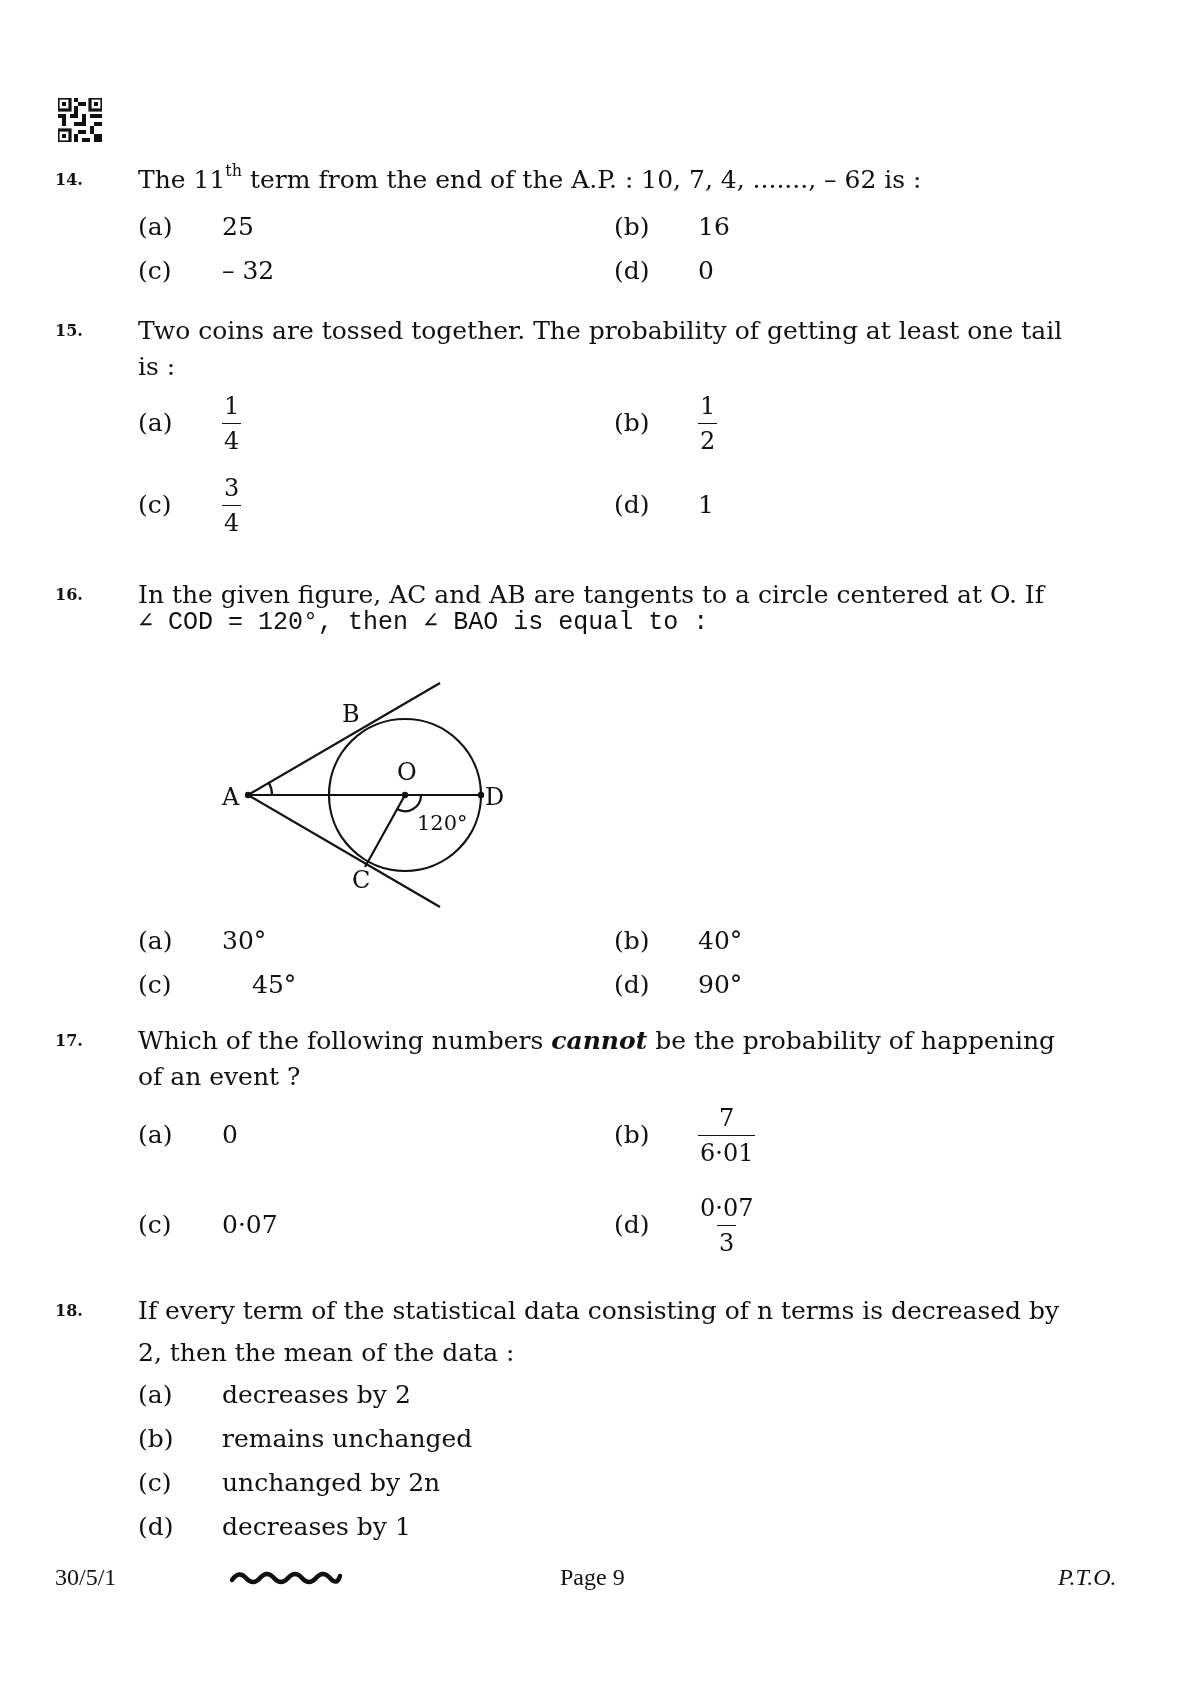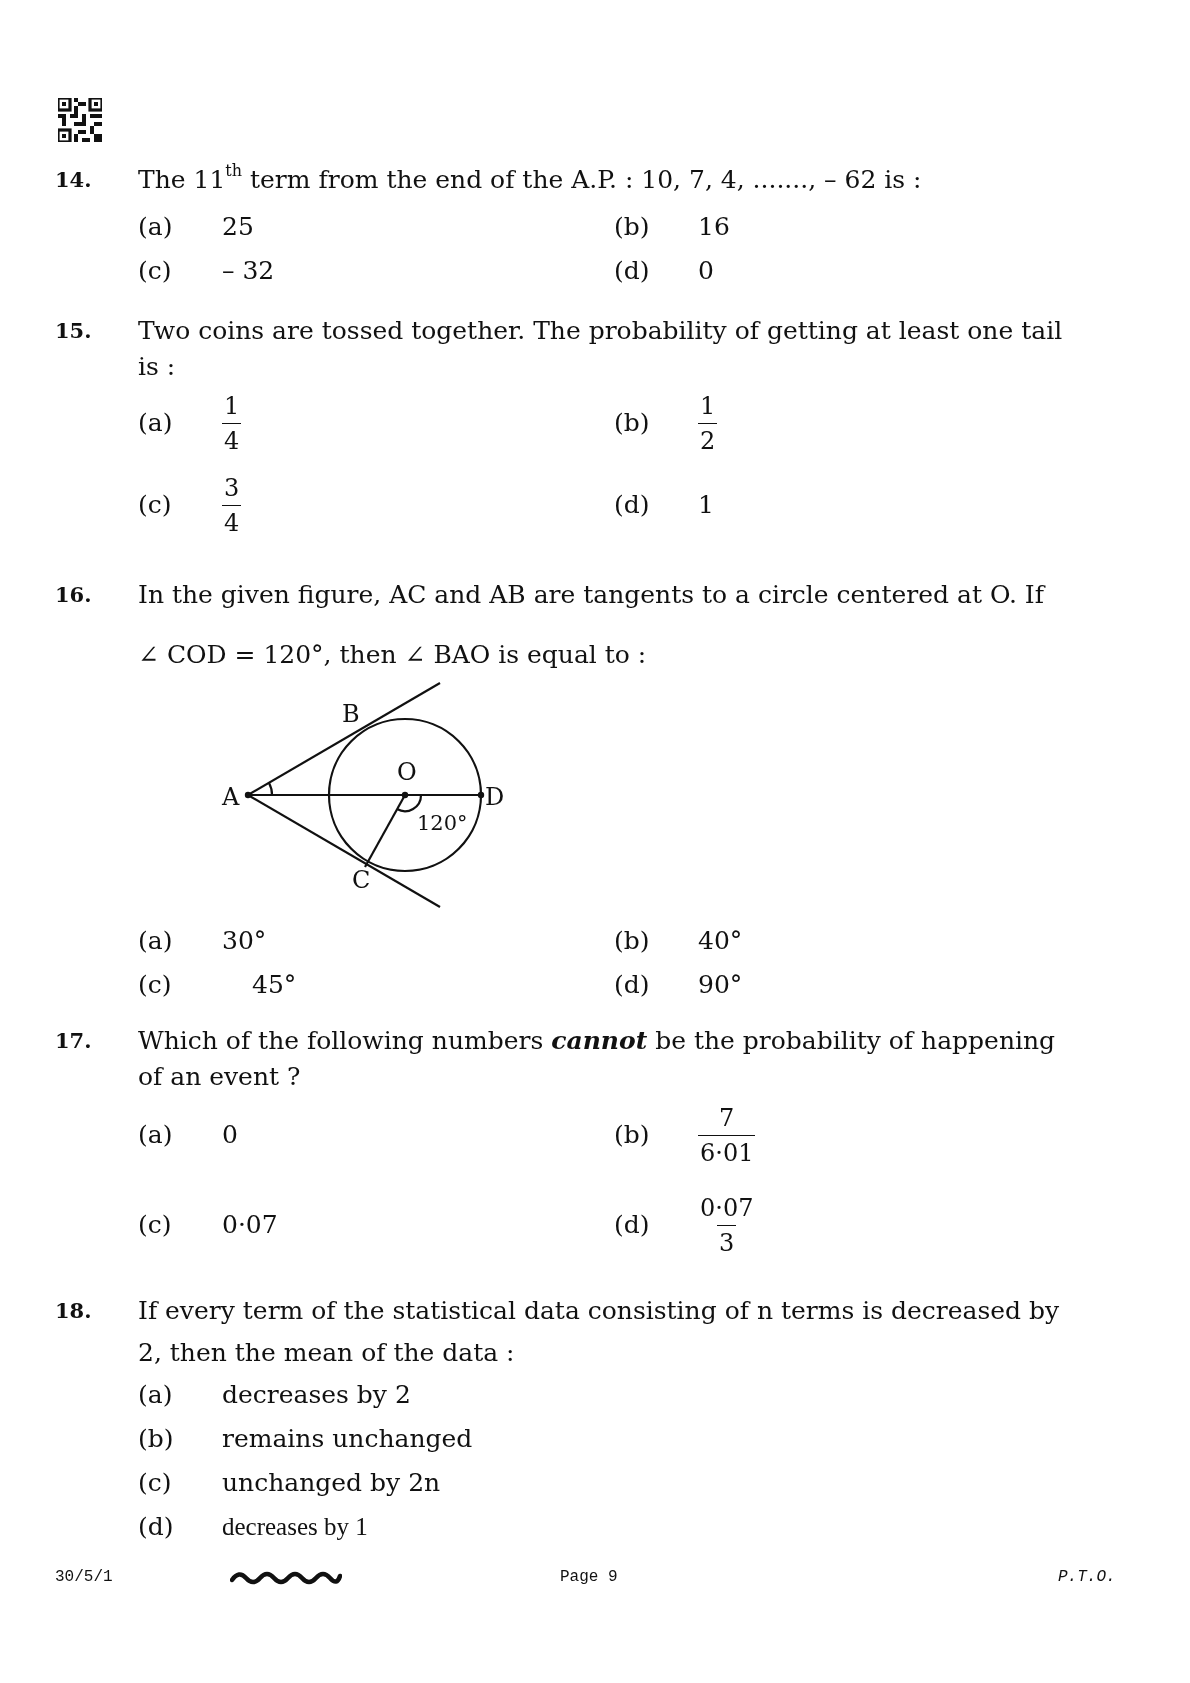--- a/index.html
+++ b/index.html
@@ -3,28 +3,28 @@
 <meta charset="utf-8">
 <style>
   html, body { margin: 0; padding: 0; background: #ffffff; }
   body {
     width: 1190px; height: 1683px; position: relative; overflow: hidden;
     font-family: "DejaVu Serif", "Liberation Serif", serif;
     color: #111111;
   }
   .abs { position: absolute; white-space: nowrap; }
   .txt { font-size: 25px; line-height: 30px; }
-  .qnum { font-weight: bold; font-size: 21px; line-height: 30px; }
+  .qnum { font-weight: bold; font-size: 16px; line-height: 30px; }
   .opt-label { font-size: 25px; line-height: 30px; }
   .sup { font-size: 16px; position: relative; top: -12px; }
   .frac { position: absolute; display: inline-flex; flex-direction: column; align-items: center; font-size: 24px; line-height: 28px; }
   .frac .num { padding: 0 2px 3px 2px; }
   .frac .den { border-top: 1.5px solid #111; padding: 3px 2px 0 2px; }
   .bi { font-weight: bold; font-style: italic; }
-  .footer { font-family: Liberation Mono, monospace; font-size: 16px; line-height: 30px; }
+  .footer { font-family: Liberation Serif, serif; font-size: 24px; line-height: 30px; }
   .ital { font-style: italic; }
   svg text { font-family: "DejaVu Serif", "Liberation Serif", serif; }
 </style>
 </head>
 <body>
 
 <div class="abs" style="left:58px; top:98px; width:44px; height:44px;">
   <svg width="44" height="44" viewBox="0 0 11 11">
     <rect x="0" y="0" width="11" height="11" fill="#fff"></rect>
     <rect x="0" y="0" width="3" height="3" fill="none" stroke="#111" stroke-width="0.8"></rect>
@@ -80,21 +80,21 @@
 <div class="abs opt-label" style="left:138px; top:490px;">(c)</div>
 <div class="frac" style="left:222px; top:474px;">
   <span class="num">3</span>
   <span class="den">4</span>
 </div>
 <div class="abs opt-label" style="left:614px; top:490px;">(d)</div>
 <div class="abs txt" style="left:698px; top:490px;">1</div>
 
 <div class="abs qnum" style="left:55px; top:580px;">16.</div>
 <div class="abs txt" style="left:138px; top:580px;">In the given figure, AC and AB are tangents to a circle centered at O. If</div>
-<div class="abs txt" style="left:138px; top:640px;">∠ COD = 120°, then ∠ BAO is equal to :</div>
+<div class="abs txt" style="left:138px; top:608px;font-family:Liberation Mono, monospace;">∠ COD = 120°, then ∠ BAO is equal to :</div>
 
 <svg class="abs" style="left:0; top:0;" width="1190" height="1683" viewBox="0 0 1190 1683">
   <g stroke="#111" stroke-width="2.2" fill="none">
     <circle cx="405" cy="795" r="76"></circle>
     <line x1="248" y1="795" x2="481" y2="795"></line>
     <line x1="248" y1="795" x2="440" y2="683"></line>
     <line x1="248" y1="795" x2="440" y2="907"></line>
     <line x1="405" y1="795" x2="365" y2="867"></line>
     <path d="M 272 795 A 24 24 0 0 0 269 783"></path>
     <path d="M 421 795 A 16 16 0 0 1 397 809"></path>
@@ -144,21 +144,21 @@
 <div class="abs qnum" style="left:55px; top:1296px;">18.</div>
 <div class="abs txt" style="left:138px; top:1296px;">If every term of the statistical data consisting of n terms is decreased by</div>
 <div class="abs txt" style="left:138px; top:1338px;">2, then the mean of the data :</div>
 <div class="abs opt-label" style="left:138px; top:1380px;">(a)</div>
 <div class="abs txt" style="left:222px; top:1380px;">decreases by 2</div>
 <div class="abs opt-label" style="left:138px; top:1424px;">(b)</div>
 <div class="abs txt" style="left:222px; top:1424px;">remains unchanged</div>
 <div class="abs opt-label" style="left:138px; top:1468px;">(c)</div>
 <div class="abs txt" style="left:222px; top:1468px;">unchanged by 2n</div>
 <div class="abs opt-label" style="left:138px; top:1512px;">(d)</div>
-<div class="abs txt" style="left:222px; top:1512px;font-family:Liberation Serif, serif;">decreases by 1</div>
+<div class="abs txt" style="left:222px; top:1512px;">decreases by 1</div>
 
 <div class="abs footer" style="left:55px; top:1562px;">30/5/1</div>
 <div class="abs" style="left:230px; top:1566px; width:112px; height:24px;">
   <svg width="112" height="24" viewBox="0 0 112 24">
     <path d="M2 14 Q 9 4 16 12 T 30 12 Q 37 4 44 12 T 58 12 Q 65 4 72 12 T 86 12 Q 93 4 100 12 T 110 10" fill="none" stroke="#111" stroke-width="4.5" stroke-linecap="round"></path>
   </svg>
 </div>
 <div class="abs footer" style="left:560px; top:1562px;">Page 9</div>
 <div class="abs footer ital" style="left:1058px; top:1562px;">P.T.O.</div>
 

